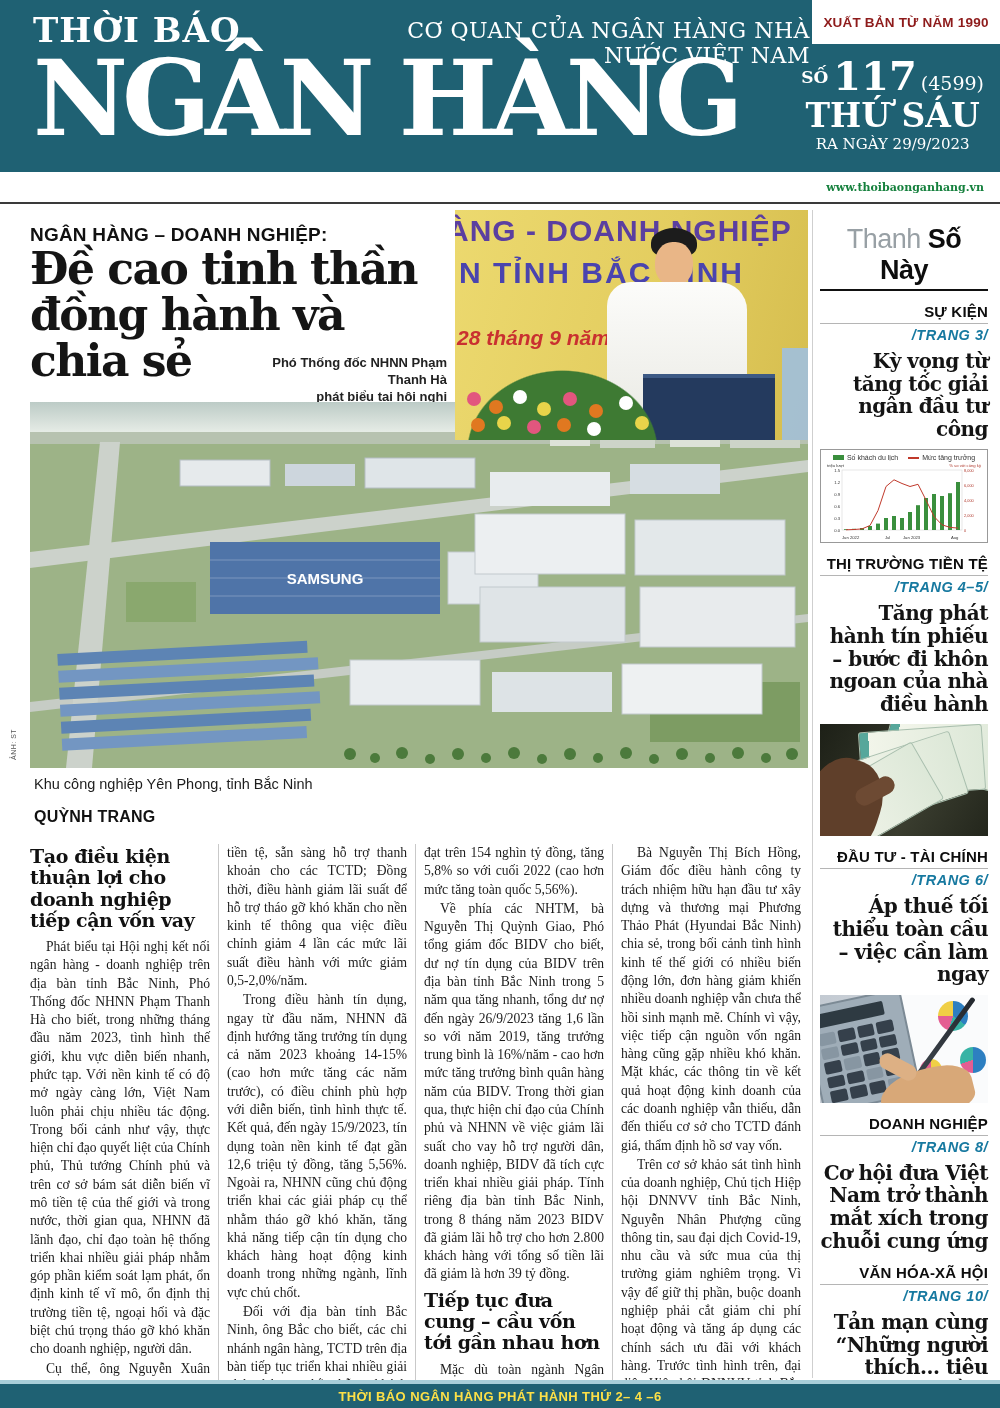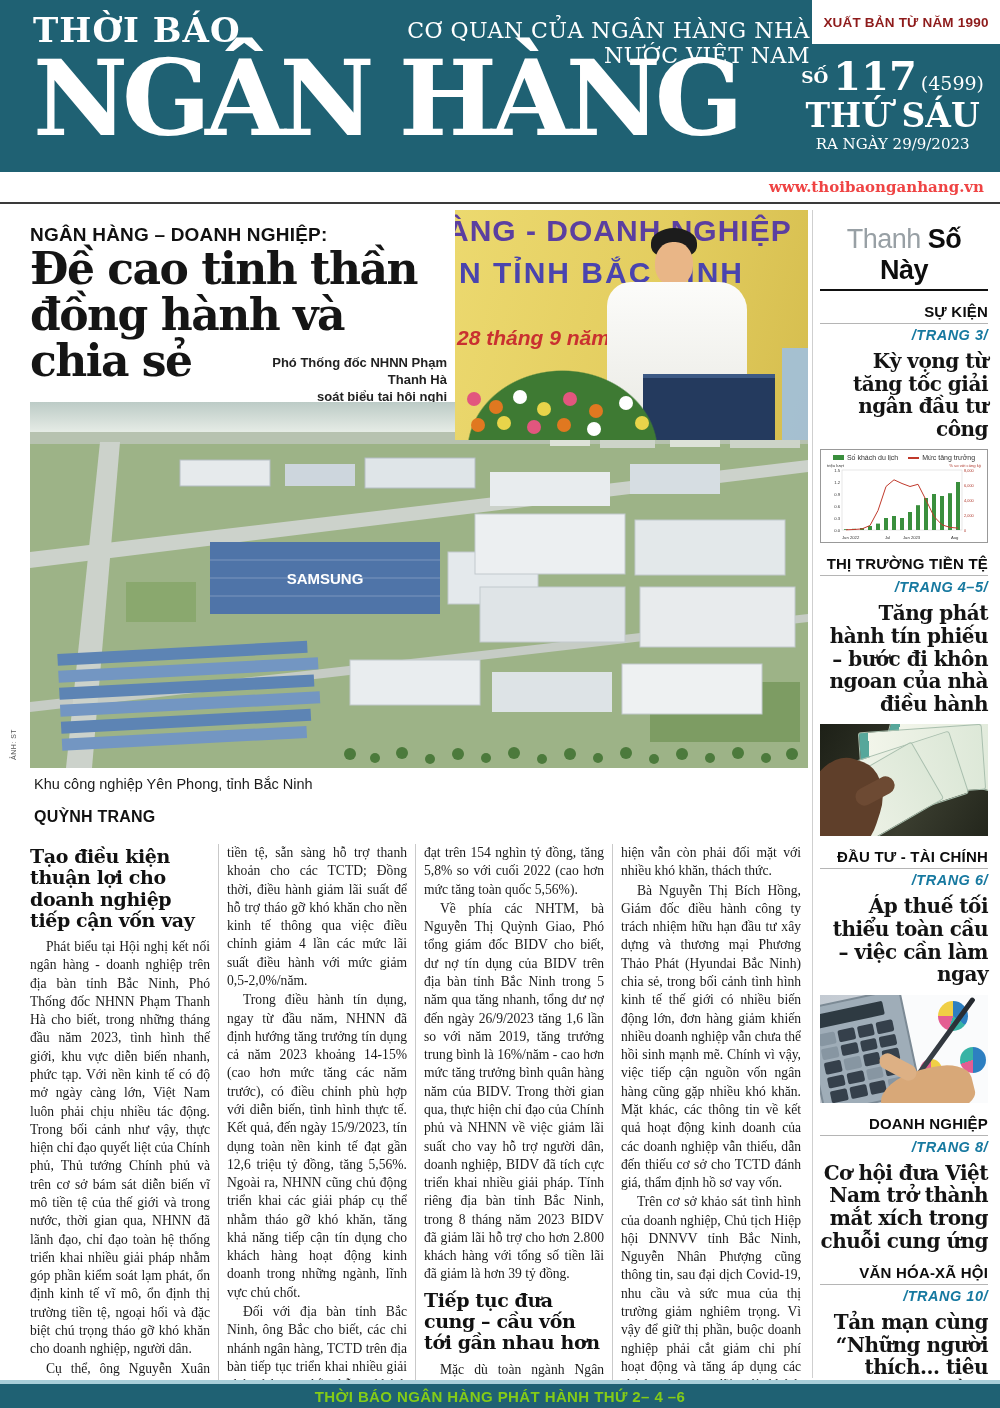--- a/index.html
+++ b/index.html
@@ -19,21 +19,21 @@
               letter-spacing:-6px;line-height:.95;margin-top:0px;white-space:nowrap;}
   .issue{position:absolute;right:16px;top:52px;color:#fff;text-align:center;font-family:"DejaVu Serif",serif;}
   .issue-line1 .so{font-size:17px;font-weight:bold;vertical-align:7px;margin-right:5px;}
   .issue-line1 .num{font-size:40px;font-weight:bold;}
   .issue-line1 .total{font-size:19px;margin-left:4px;}
   .weekday{font-size:33px;font-weight:bold;line-height:1.02;}
   .dateline{font-size:15px;margin-top:2px;}
 
   .web-strip{height:30px;border-bottom:2px solid #3a3a3a;display:flex;justify-content:flex-end;
              align-items:center;padding-right:16px;background:#fff;}
-  .website{color:#ef4444;font-family:"DejaVu Serif",serif;font-weight:bold;font-size:15px;}
+  .website{color:#15803d;font-family:"DejaVu Serif",serif;font-weight:bold;font-size:11px;}
 
   
   .content{display:flex;margin-top:6px;}
   .article-zone{margin-left:30px;width:778px;position:relative;height:1170px;}
   .v-rule{width:1px;background:#cfcfcf;margin-left:4px;margin-right:7px;height:1168px;}
   .sidebar{width:168px;}
 
   
   .lead{position:relative;height:630px;}
   .kicker{position:absolute;top:14px;left:0;font-weight:bold;font-size:19px;letter-spacing:.2px;}
@@ -148,21 +148,21 @@
   .poster{position:absolute;left:4px;top:4px;width:84px;height:98px;background:#efece1;
           transform:rotate(-2deg);padding:6px 6px 0;box-sizing:border-box;}
   .pline{border-radius:1px;margin-bottom:5px;}
   .pl1{height:9px;background:#d8b93a;}
   .pl2{height:11px;background:#c4452f;}
   .dark-col{position:absolute;right:0;top:0;width:24px;height:100%;background:#0a0b0d;}
 
   
   .footer-bar{position:absolute;left:0;right:0;bottom:0;height:24px;background:#1f6173;
               border-top:4px solid #a9cfd9;display:flex;align-items:center;justify-content:center;}
-  .footer-bar span{color:#84cc16;font-weight:bold;font-size:15px;letter-spacing:.4px;}
+  .footer-bar span{color:#fde047;font-weight:bold;font-size:13px;letter-spacing:.4px;}
 </style>
 </head>
 <body>
 
 <div class="page">
 
   <header class="masthead">
     <div class="logo">
       <div class="logo-small">THỜI BÁO</div>
       <div class="logo-large">NGÂN HÀNG</div>
@@ -182,21 +182,21 @@
   </div>
 
   <div class="content">
 
     <div class="article-zone">
       <section class="lead">
         <div class="kicker">NGÂN HÀNG – DOANH NGHIỆP:</div>
         <h1 class="headline">Đề cao tinh thần đồng hành và chia sẻ</h1>
         <div class="byline">
           <div>Phó Thống đốc NHNN Phạm Thanh Hà</div>
-          <div>soát biểu tại hội nghị</div>
+          <div>phát biểu tại hội nghị</div>
           <div class="credit">ẢNH: PV</div>
         </div>
 
         <div class="speaker-photo">
           <div class="sp-banner1">ÀNG - DOANH NGHIỆP</div>
           <div class="sp-banner2">N TỈNH BẮC NINH</div>
           <div class="sp-date">28 tháng 9 năm 2</div>
           <div class="sp-mic1"></div>
           <div class="sp-mic2"></div>
           <div class="sp-hair"></div>
@@ -291,21 +291,20 @@
             <p class="indent">Trong điều hành tín dụng, ngay từ đầu năm, NHNN đã định hướng tăng trưởng tín dụng cả năm 2023 khoảng 14-15% (cao hơn mức tăng các năm trước), có điều chỉnh phù hợp với diễn biến, tình hình thực tế. Kết quả, đến ngày 15/9/2023, tín dụng toàn nền kinh tế đạt gần 12,6 triệu tỷ đồng, tăng 5,56%. Ngoài ra, NHNN cũng chủ động triển khai các giải pháp cụ thể nhằm tháo gỡ khó khăn, tăng khả năng tiếp cận tín dụng cho khách hàng hoạt động kinh doanh trong những ngành, lĩnh vực chủ chốt.</p>
             <p class="indent">Đối với địa bàn tỉnh Bắc Ninh, ông Bắc cho biết, các chi nhánh ngân hàng, TCTD trên địa bàn tiếp tục triển khai nhiều giải pháp tích cực nhằm hỗ trợ khách hàng tiếp cận nguồn vốn tín dụng, như giảm lãi suất cho vay, cải cách thủ tục hành chính, ứng dụng công nghệ 4.0 trong phát triển sản phẩm, dịch vụ ngân hàng, triển khai nhiều gói vay ưu đãi… Kết quả, đến 31/8/2023, dư nợ tín dụng trên địa bàn tỉnh Bắc Ninh</p>
           </div>
           <div class="col">
             <p>đạt trên 154 nghìn tỷ đồng, tăng 5,8% so với cuối 2022 (cao hơn mức tăng toàn quốc 5,56%).</p>
             <p class="indent">Về phía các NHTM, bà Nguyễn Thị Quỳnh Giao, Phó tổng giám đốc BIDV cho biết, dư nợ tín dụng của BIDV trên địa bàn tỉnh Bắc Ninh trong 5 năm qua tăng nhanh, tổng dư nợ đến ngày 26/9/2023 tăng 1,6 lần so với năm 2019, tăng trưởng trung bình là 16%/năm - cao hơn mức tăng trưởng bình quân hàng năm của BIDV. Trong thời gian qua, thực hiện chỉ đạo của Chính phủ và NHNN về việc giảm lãi suất cho vay hỗ trợ người dân, doanh nghiệp, BIDV đã tích cực triển khai nhiều giải pháp. Tính riêng địa bàn tỉnh Bắc Ninh, trong 8 tháng năm 2023 BIDV đã giảm lãi hỗ trợ cho hơn 2.800 khách hàng với tổng số tiền lãi đã giảm là hơn 39 tỷ đồng.</p>
             <h3 class="subhead mid">Tiếp tục đưa cung – cầu vốn tới gần nhau hơn</h3>
             <p class="indent">Mặc dù toàn ngành Ngân hàng đã nỗ lực thực hiện các chủ trương, chính sách, giải pháp, trong đó nhiều giải pháp được thực hiện bằng chính nguồn lực của TCTD, song việc cung ứng và tiếp cận tín dụng của các doanh nghiệp trên cả nước nói chung và trên địa bàn Bắc Ninh nói riêng</p>
           </div>
           <div class="col">
-            <p>hiện vẫn còn phải đối mặt với nhiều khó khăn, thách thức.</p>
             <p class="indent">Bà Nguyễn Thị Bích Hồng, Giám đốc điều hành công ty trách nhiệm hữu hạn đầu tư xây dựng và thương mại Phương Thảo Phát (Hyundai Bắc Ninh) chia sẻ, trong bối cảnh tình hình kinh tế thế giới có nhiều biến động lớn, đơn hàng giảm khiến nhiều doanh nghiệp vẫn chưa thể hồi sinh mạnh mẽ. Chính vì vậy, việc tiếp cận nguồn vốn ngân hàng cũng gặp nhiều khó khăn. Mặt khác, các thông tin về kết quả hoạt động kinh doanh của các doanh nghiệp vẫn thiếu, dẫn đến thiếu cơ sở cho TCTD đánh giá, thẩm định hồ sơ vay vốn.</p>
             <p class="indent">Trên cơ sở khảo sát tình hình của doanh nghiệp, Chủ tịch Hiệp hội DNNVV tỉnh Bắc Ninh, Nguyễn Nhân Phượng cũng thông tin, sau đại dịch Covid-19, nhu cầu và sức mua của thị trường giảm nghiêm trọng. Vì vậy để giữ thị phần, buộc doanh nghiệp phải cắt giảm chi phí hoạt động và tăng áp dụng các chính sách ưu đãi với khách hàng. Trước tình hình trên, đại diện Hiệp hội DNNVV tỉnh Bắc Ninh mong rằng các ngân hàng sẽ tiếp tục nỗ lực giảm mặt bằng lãi suất cho vay, về phía Chính phủ cũng cần có thêm</p>
 
           </div>
         </div>
       </section>
     </div>
 
     <div class="v-rule"></div>
 

